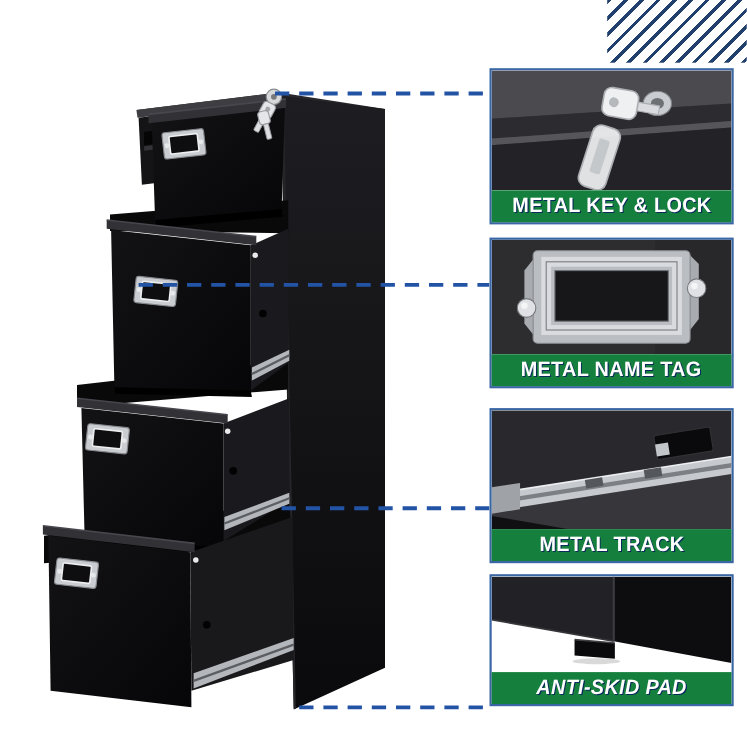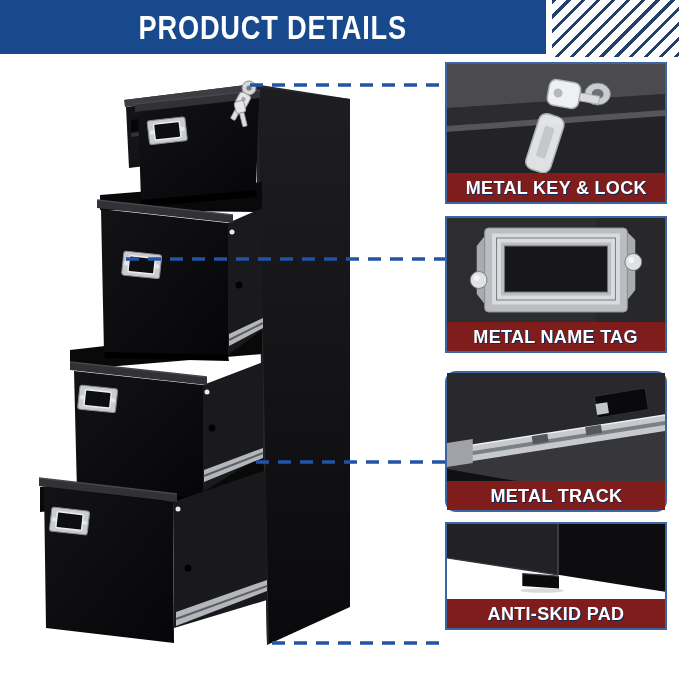--- a/index.html
+++ b/index.html
@@ -16,38 +16,35 @@
 
   
   .cabinet-svg{position:absolute;left:0;top:0;width:679px;height:673px;}
   .connector-svg{position:absolute;left:0;top:0;width:679px;height:673px;pointer-events:none;}
 
   
   .panel{position:absolute;left:445px;width:222px;border:2px solid #3a66a4;
          background:#fff;box-sizing:border-box;}
   .panel .photo{position:absolute;left:0;right:0;top:0;bottom:29px;overflow:hidden;}
   .panel .photo svg{display:block;width:100%;height:100%;}
-  .panel .label{position:absolute;left:0;right:0;bottom:0;height:29px;background:#7f1d1d;
+  .panel .label{position:absolute;left:0;right:0;bottom:0;height:29px;background:#15803d;
                 display:flex;align-items:center;justify-content:center;}
   .panel .label span{color:#fff;font-size:19px;font-weight:bold;letter-spacing:.3px;
                      white-space:nowrap;transform:scaleX(0.95);
                      text-shadow:1px 1px 0 #0a2a5a;}
   .p1{top:62px;height:142px;}
   .p2{top:216px;height:137px;padding-left:28px;}
-  .p3{top:371px;height:141px;border-radius:11px;}
-  .p4{top:522px;height:108px;}
+  .p3{top:371px;height:141px;}
+  .p4{top:522px;height:120px;font-style:italic;}
 </style>
 </head>
 <body>
 
 <div class="stage">
 
-  <header class="banner">
-    <span class="banner-text">PRODUCT DETAILS</span>
-  </header>
   <div class="stripes"></div>
 
   <svg class="cabinet-svg" viewBox="0 0 679 673">
     <defs>
       <linearGradient id="sideGrad" x1="0" y1="0" x2="0" y2="1">
         <stop offset="0" stop-color="#1e1e22"></stop>
           <stop offset="1" stop-color="#0a0a0c"></stop>
       </linearGradient>
       <linearGradient id="faceGrad" x1="0" y1="0" x2="1" y2="1">
         <stop offset="0" stop-color="#131316"></stop>

